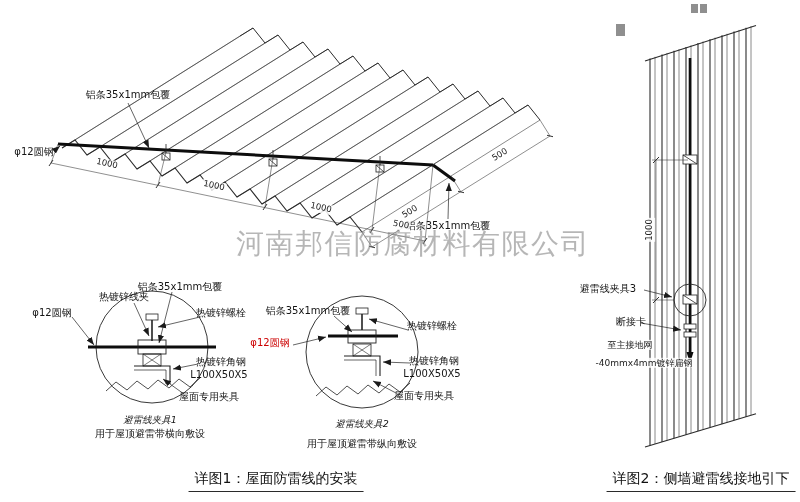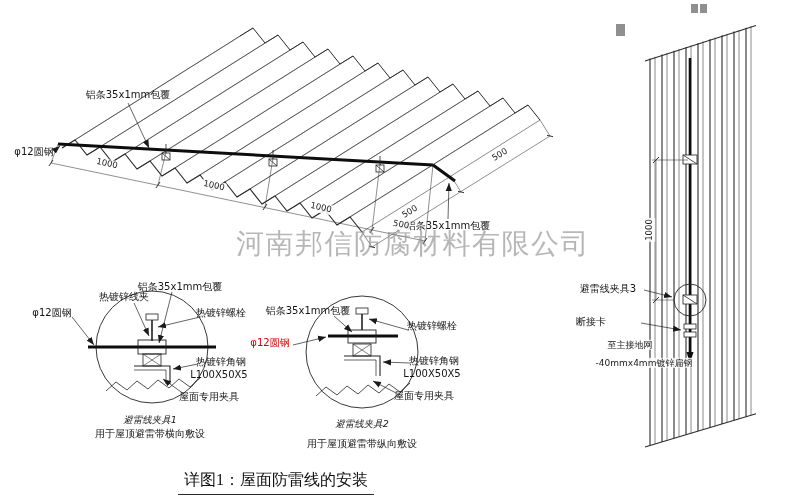--- a/index.html
+++ b/index.html
@@ -12,22 +12,22 @@
   svg#drawing { position: absolute; left: 0; top: 0; z-index: 1; }
   .lbl {
     position: absolute; z-index: 2; font-size: 10px; line-height: 1.15;
     color: #141414; white-space: nowrap; transform: translate(-50%,-50%);
   }
   .dim { font-size: 8.5px; background: rgba(255,255,255,.85); padding: 0 1px; color:#222; }
   .red { color: #cc0000; }
   .ttl { font-size: 9.5px; font-style: italic; }
   .caption {
     position: absolute; z-index: 2; transform: translateX(-50%);
-    font-size: 16px; color: #101010; white-space: nowrap;
-    border-bottom: 1.2px solid #2a2a2a; padding: 0 6px 3px; font-family: Liberation Serif, serif;
+    font-size: 14px; color: #101010; white-space: nowrap;
+    border-bottom: 1.2px solid #2a2a2a; padding: 0 6px 3px;
   }
   .watermark {
     position: absolute; left: 236px; top: 225px; z-index: 3;
     font-family: Liberation Mono, monospace; font-size: 28px; letter-spacing: 1.5px;
     color: #878787; opacity: .6; white-space: nowrap; pointer-events: none;
   }
 </style>
 </head>
 <body>
 
@@ -240,20 +240,21 @@
   <span class="lbl" style="left:308px; top:311px;">铝条35x1mm包覆</span>
   <span class="lbl" style="left:432px; top:326px;">热镀锌螺栓</span>
   <span class="lbl red" style="left:270px; top:343px;">φ12圆钢</span>
   <span class="lbl" style="left:434px; top:361px;">热镀锌角钢</span>
   <span class="lbl" style="left:432px; top:374px;">L100X50X5</span>
   <span class="lbl" style="left:424px; top:396px;">屋面专用夹具</span>
   <span class="lbl ttl" style="left:362px; top:424px;">避雷线夹具2</span>
   <span class="lbl" style="left:362px; top:444px;">用于屋顶避雷带纵向敷设</span>
 
   <span class="lbl" style="left:608px; top:289px;">避雷线夹具3</span>
-  <span class="lbl" style="left:591px; top:322px;">断接卡</span>
+  <span class="lbl" style="left:631px; top:322px;">断接卡</span>
   <span class="lbl dim" style="left:630px; top:345px; font-size:9px;">至主接地网</span>
   <span class="lbl dim" style="left:644px; top:363px; font-size:9px;">-40mmx4mm镀锌扁钢</span>
   <span class="lbl dim" style="left:650px; top:230px; transform:translate(-50%,-50%) rotate(-90deg);">1000</span>
 
   <span class="caption" style="left:276px; top:470px;">详图1：屋面防雷线的安装</span>
+  <span class="caption" style="left:701px; top:470px;">详图2：侧墙避雷线接地引下</span>
 
 </div>
 
 </body></html>

